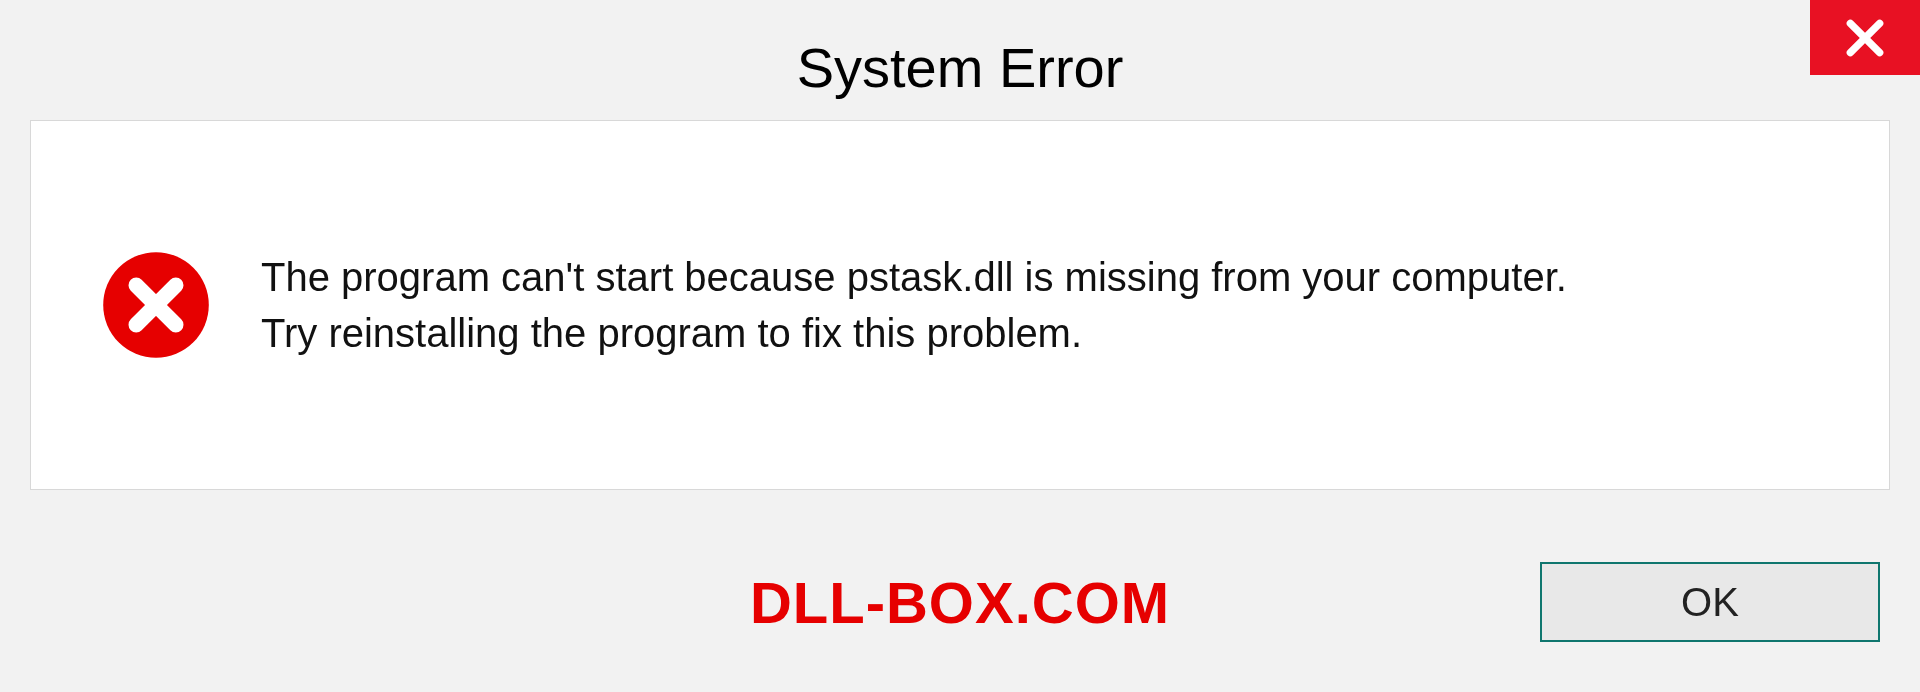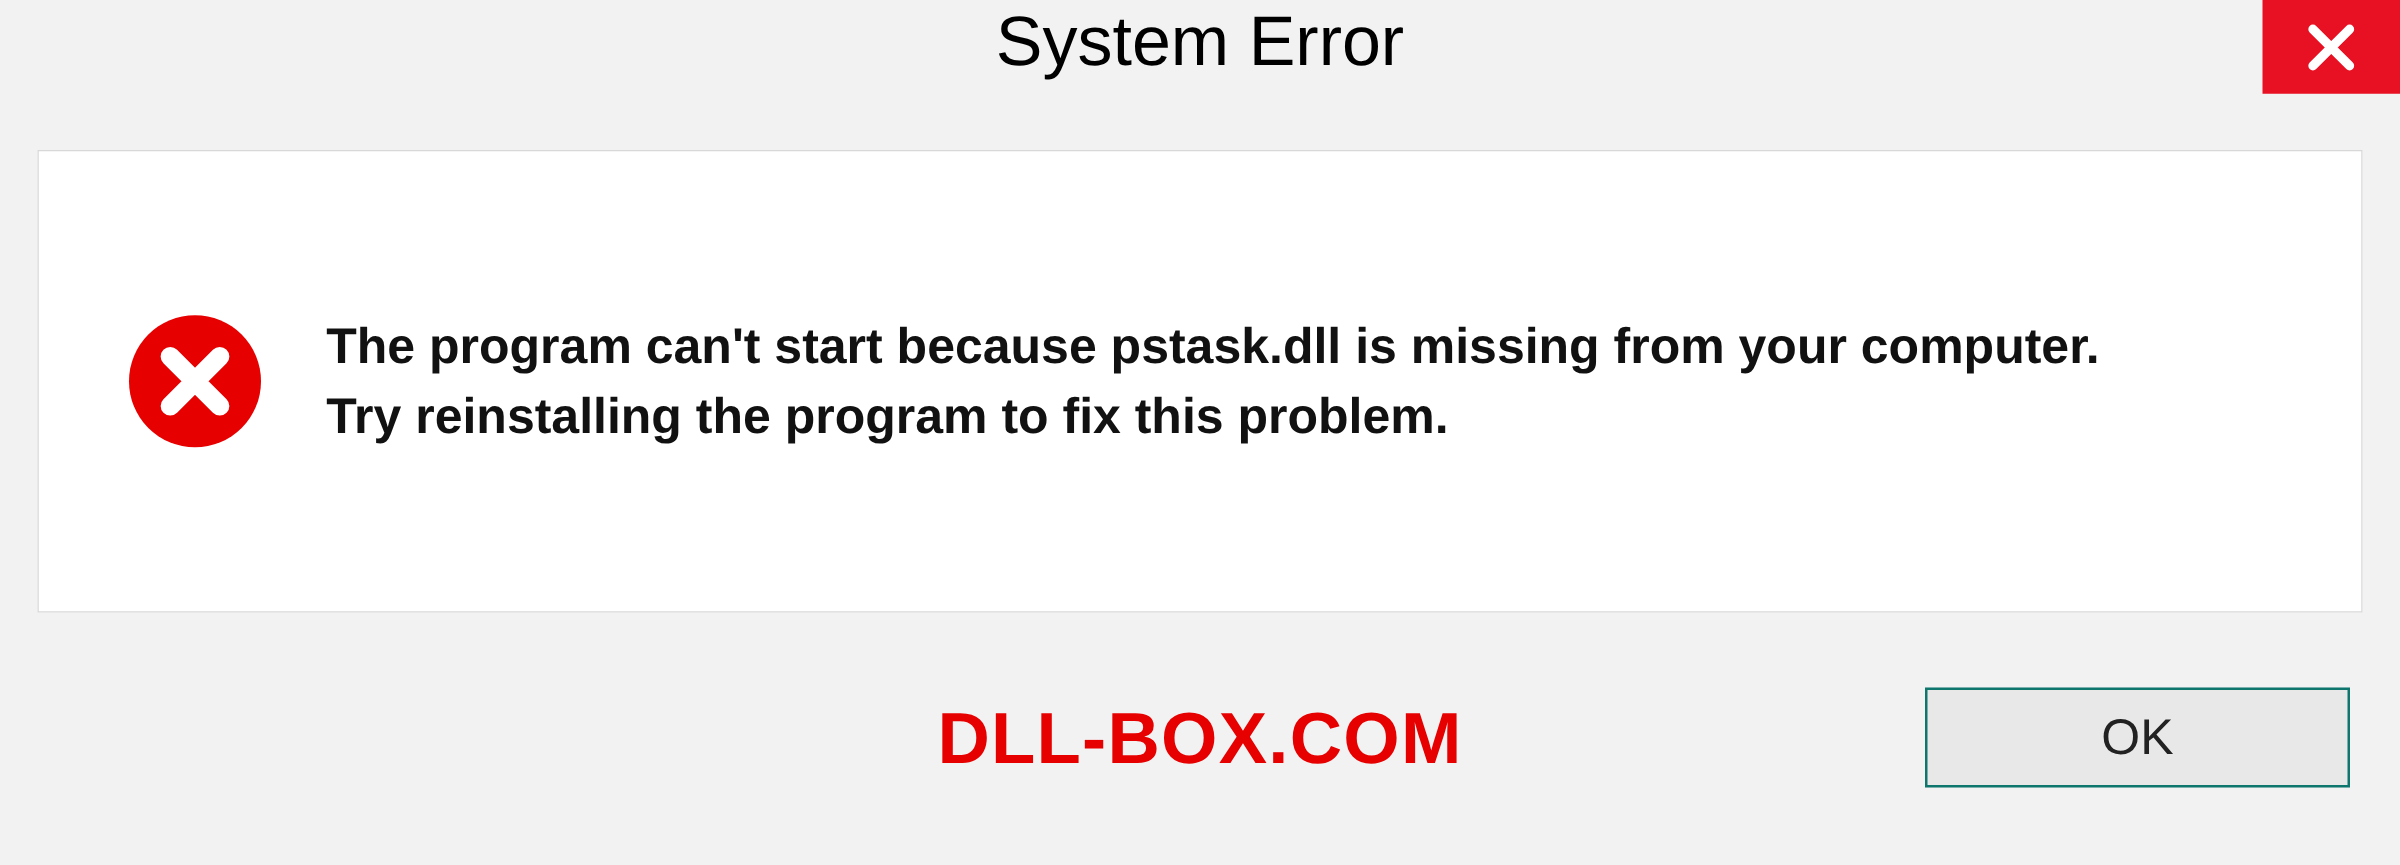--- a/index.html
+++ b/index.html
@@ -12,21 +12,21 @@
       background: #f2f2f2;
       width: 1920px;
       height: 692px;
       position: relative;
       overflow: hidden;
     }
     .title-bar {
       position: relative;
       height: 100px;
       display: flex;
-      align-items: flex-start;
+      align-items: flex-end;
       justify-content: center;
     }
     .title-text {
       font-size: 56px;
       font-weight: 400;
       color: #000;
     }
     .close-button {
       position: absolute;
       top: 0;
@@ -56,25 +56,25 @@
       width: 110px;
       height: 110px;
       flex-shrink: 0;
       margin-right: 50px;
       margin-left: 20px;
     }
     .message {
       font-size: 40px;
       line-height: 1.4;
       color: #111;
-      font-weight: 700;
+      font-weight: 400;
     }
     .footer {
       position: absolute;
-      bottom: 12px;
+      bottom: 0;
       left: 0;
       right: 0;
       height: 160px;
       display: flex;
       align-items: center;
       justify-content: flex-end;
       padding: 0 40px 20px 40px;
     }
     .watermark {
       position: absolute;

